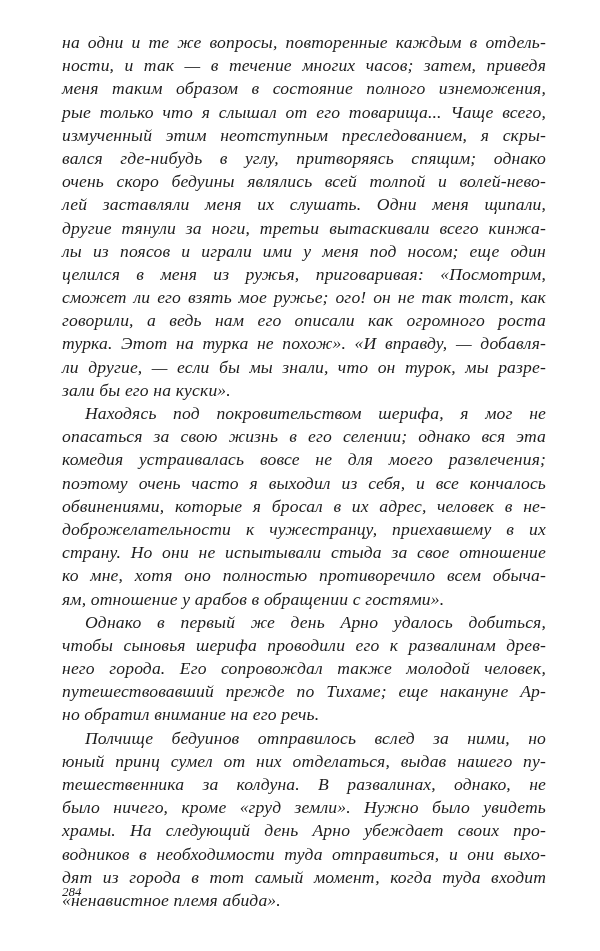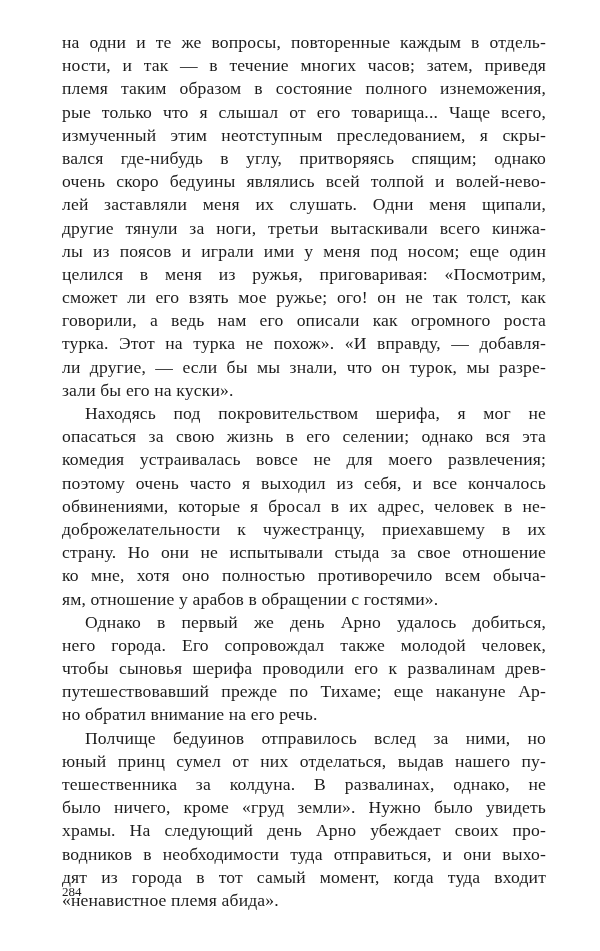--- a/index.html
+++ b/index.html
@@ -12,20 +12,21 @@
     height: 951px;
     position: relative;
     overflow: hidden;
   }
   .page {
     position: absolute;
     left: 0; top: 0;
     width: 600px;
     height: 811px;
     background: #ffffff;
+    font-style: italic;
   }
   .text-block {
     position: absolute;
     left: 62px;
     top: 31px;
     width: 484px;
     font-family: "Liberation Serif", "DejaVu Serif", serif;
     font-size: 17.6px;
     line-height: 23.2px;
     color: #1c1c1c;
@@ -53,21 +54,21 @@
     color: #1c1c1c;
   }
 </style>
 </head>
 <body>
 
 <div class="page">
   <div class="text-block" id="text-block">
       <span class="line">на одни и те же вопросы, повторенные каждым в отдель-</span>
       <span class="line">ности, и так — в течение многих часов; затем, приведя</span>
-      <span class="line">племя таким образом в состояние  полного изнеможения,</span>
+      <span class="line">меня таким образом в состояние  полного изнеможения,</span>
       <span class="line">рые только что я слышал от его товарища... Чаще всего,</span>
       <span class="line">измученный этим неотступным преследованием, я скры-</span>
       <span class="line">вался где-нибудь  в углу, притворяясь  спящим; однако</span>
       <span class="line">очень скоро бедуины являлись всей толпой и волей-нево-</span>
       <span class="line">лей заставляли меня их слушать. Одни  меня  щипали,</span>
       <span class="line">другие тянули за ноги, третьи вытаскивали всего кинжа-</span>
       <span class="line">лы из поясов и играли ими у меня под носом; еще один</span>
       <span class="line">целился в меня  из ружья, приговаривая: «Посмотрим,</span>
       <span class="line">сможет ли его взять мое ружье; ого! он не так толст, как</span>
       <span class="line">говорили, а ведь нам его описали как огромного роста</span>
@@ -77,22 +78,22 @@
       <span class="line indent">Находясь  под покровительством  шерифа, я мог не</span>
       <span class="line">опасаться за свою жизнь в его селении; однако вся эта</span>
       <span class="line">комедия устраивалась вовсе не для моего развлечения;</span>
       <span class="line">поэтому очень часто я выходил из себя, и все кончалось</span>
       <span class="line">обвинениями, которые я бросал в их адрес, человек в не-</span>
       <span class="line">доброжелательности к чужестранцу, приехавшему в их</span>
       <span class="line">страну. Но они не испытывали стыда за свое отношение</span>
       <span class="line">ко мне, хотя оно полностью противоречило всем обыча-</span>
       <span class="line last">ям, отношение у арабов в обращении с гостями».</span>
       <span class="line indent">Однако в первый же день Арно удалось  добиться,</span>
+      <span class="line">чтобы сыновья шерифа проводили его к развалинам древ-</span>
       <span class="line">него города. Его сопровождал также молодой человек,</span>
-      <span class="line">чтобы сыновья шерифа проводили его к развалинам древ-</span>
       <span class="line">путешествовавший прежде по Тихаме; еще накануне Ар-</span>
       <span class="line last">но обратил внимание на его речь.</span>
       <span class="line indent">Полчище бедуинов отправилось  вслед за ними, но</span>
       <span class="line">юный принц сумел от них отделаться, выдав нашего пу-</span>
       <span class="line">тешественника  за колдуна. В развалинах, однако, не</span>
       <span class="line">было ничего, кроме «груд земли». Нужно было увидеть</span>
       <span class="line">храмы. На следующий день Арно убеждает своих про-</span>
       <span class="line">водников в необходимости туда отправиться, и они выхо-</span>
       <span class="line">дят из города в тот самый момент, когда туда входит</span>
       <span class="line last">«ненавистное племя абида».</span>

